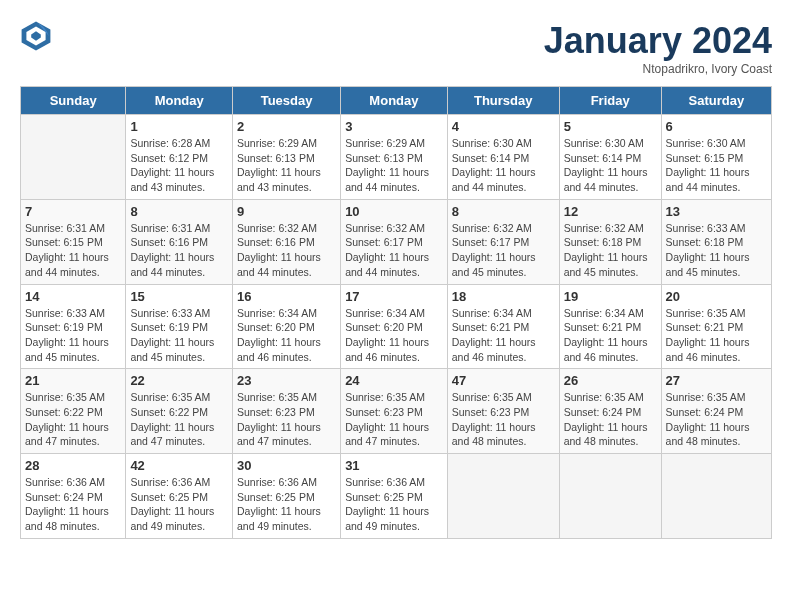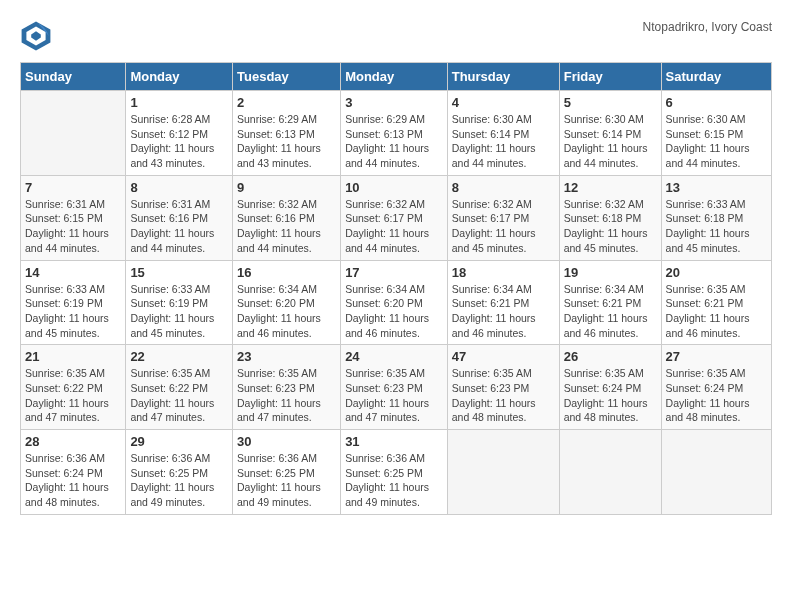--- a/index.html
+++ b/index.html
@@ -49,21 +49,21 @@
     }
     table {
       width: 100%;
       border-collapse: collapse;
       font-size: 11px;
     }
     thead tr th {
       background-color: #2e6da4;
       color: #fff;
       padding: 6px 4px;
-      text-align: left;
+      text-align: center;
       font-size: 13px;
       font-weight: bold;
       border: 1px solid #ccc;
       margin-top: 17px;
     }
     tbody tr td {
       border: 1px solid #ccc;
       padding: 4px 4px;
       vertical-align: top;
       color: #333;
@@ -94,20 +94,21 @@
 <div class="header">
   <div class="logo">
     <svg class="logo-icon" viewBox="0 0 40 40">
       <polygon points="20,2 38,12 38,28 20,38 2,28 2,12" fill="#2e6da4"></polygon>
       <polygon points="20,8 32,15 32,25 20,32 8,25 8,15" fill="#fff"></polygon>
       <polygon points="20,14 26,18 26,22 20,26 14,22 14,18" fill="#2e6da4"></polygon>
       <path d="M22,4 Q32,8 36,20 Q28,10 22,4Z" fill="#4a90d9" opacity="0.7"></path>
     </svg>
   </div>
   <div class="title-block">
+    <h1>January 2024</h1>
     <h2>Ntopadrikro, Ivory Coast</h2>
   </div>
 </div>
 
 <table>
   <thead>
     <tr>
     <th>Sunday</th>
         <th>Monday</th>
         <th>Tuesday</th>
@@ -234,21 +235,21 @@
           <span class="cell-date">27</span>
           <div class="cell-info">Sunrise: 6:35 AM<br>Sunset: 6:24 PM<br>Daylight: 11 hours and 48 minutes.</div>
         </td>
       </tr>
       <tr>
         <td>
           <span class="cell-date">28</span>
           <div class="cell-info">Sunrise: 6:36 AM<br>Sunset: 6:24 PM<br>Daylight: 11 hours and 48 minutes.</div>
         </td>
         <td>
-          <span class="cell-date">29</span>
+          <span class="cell-date">42</span>
           <div class="cell-info">Sunrise: 6:36 AM<br>Sunset: 6:25 PM<br>Daylight: 11 hours and 49 minutes.</div>
         </td>
         <td>
           <span class="cell-date">30</span>
           <div class="cell-info">Sunrise: 6:36 AM<br>Sunset: 6:25 PM<br>Daylight: 11 hours and 49 minutes.</div>
         </td>
         <td>
           <span class="cell-date">31</span>
           <div class="cell-info">Sunrise: 6:36 AM<br>Sunset: 6:25 PM<br>Daylight: 11 hours and 49 minutes.</div>
         </td>

